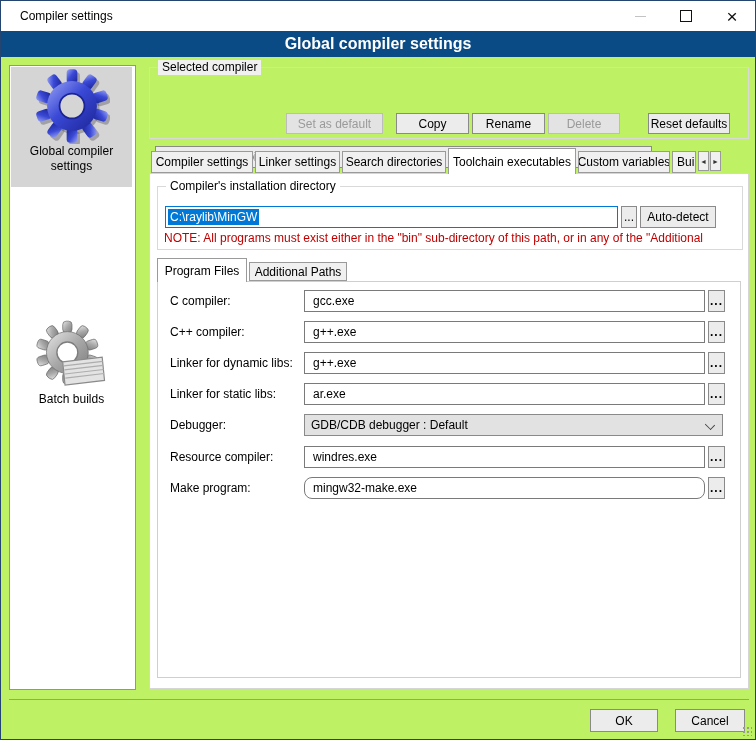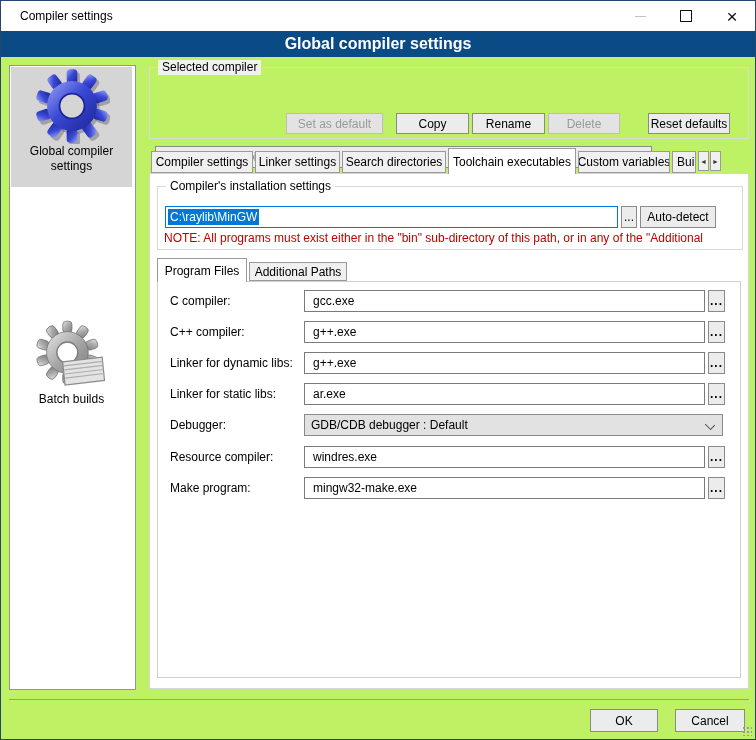--- a/index.html
+++ b/index.html
@@ -273,21 +273,21 @@
   <div class="tabarrow" style="left:697px;">
     <span>◄</span>
   </div>
   <div class="tabarrow" style="left:709px;">
     <span>►</span>
   </div>
 
   <div class="notebook"></div>
 
   <div class="group" style="left:156px;top:185px;width:584px;height:62px;z-index:2;">
-    <span class="group-label gl-white">Compiler's installation settings</span>
+    <span class="group-label gl-white">Compiler's installation directory</span>
   </div>
   <div class="pathfield">
     <span class="sel">C:\raylib\MinGW</span>
   </div>
   <div class="btn" style="left:620px;top:205px;width:16px;height:22px;z-index:2;">
     <span>...</span>
   </div>
   <div class="btn" style="left:639px;top:205px;width:76px;height:22px;z-index:2;">
     <span>Auto-detect</span>
   </div>
@@ -331,21 +331,21 @@
     <span class="chev"></span>
   </div>
 
   <span class="flabel" style="top:449px;">Resource compiler:</span>
   <input class="field" style="top: 445px;" value="windres.exe">
   <div class="btn dots" style="top:445px;">
     <span>...</span>
   </div>
 
   <span class="flabel" style="top:480px;">Make program:</span>
-  <input class="field" style="top: 476px;" value="mingw32-make.exe">
+  <input class="field" style="top: 476px; border-radius: 8px;" value="mingw32-make.exe">
   <div class="btn dots" style="top:476px;">
     <span>...</span>
   </div>
 
   <div class="divider"></div>
   <div class="btn" style="left:589px;top:708px;width:68px;height:23px;">
     <span>OK</span>
   </div>
   <div class="btn" style="left:674px;top:708px;width:70px;height:23px;">
     <span>Cancel</span>

